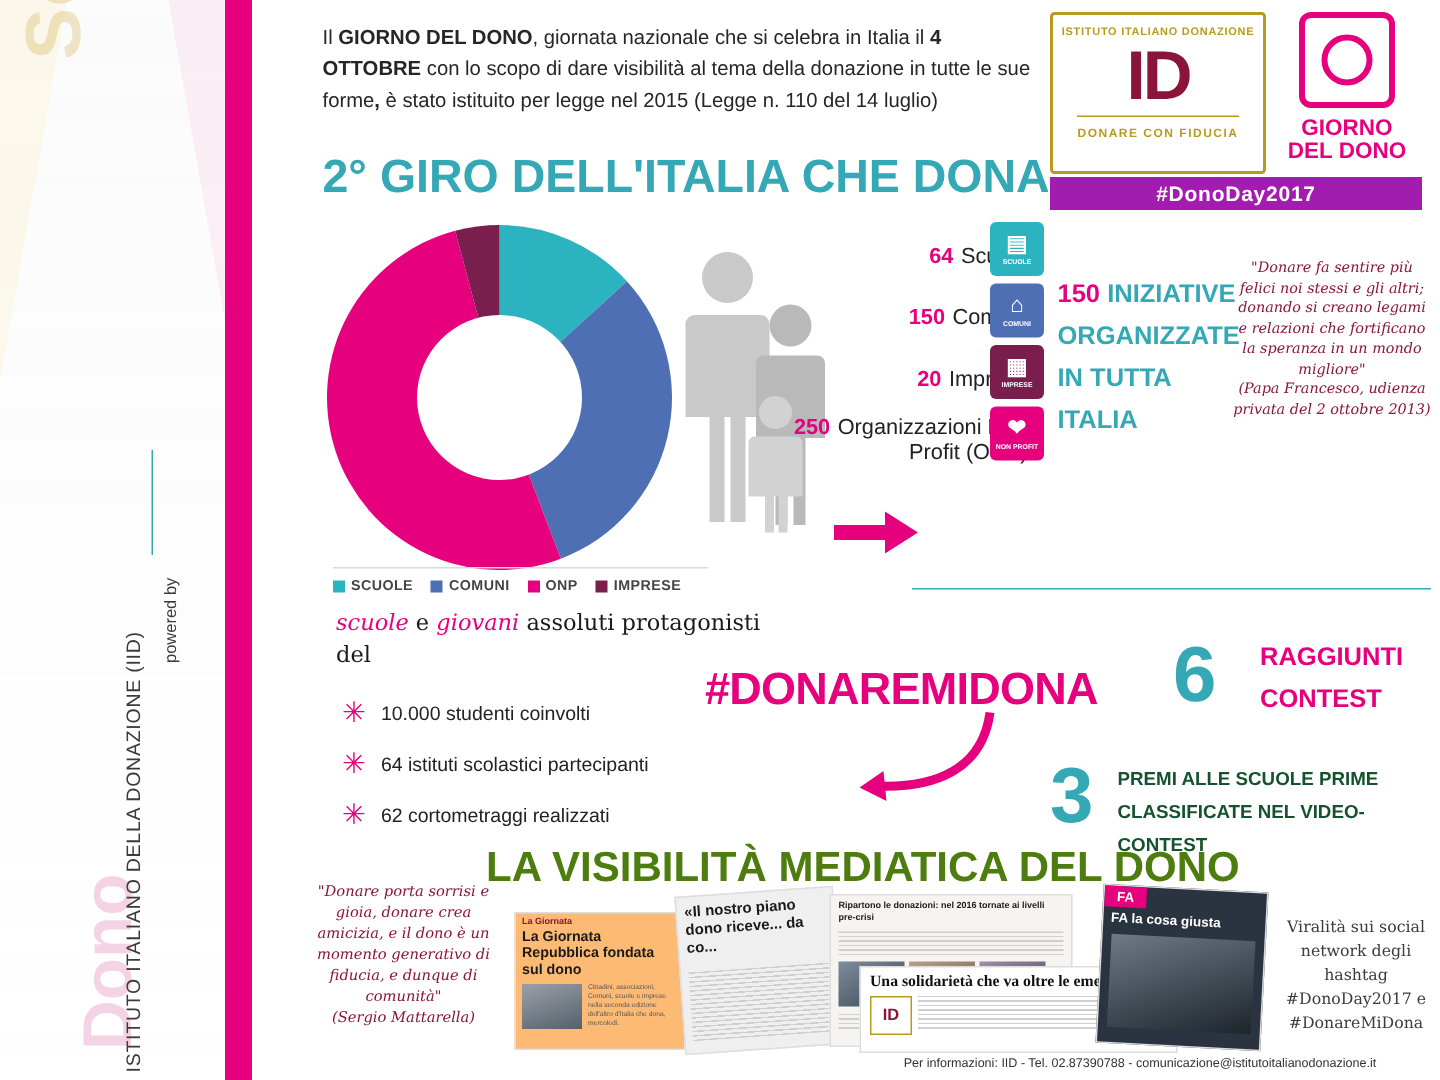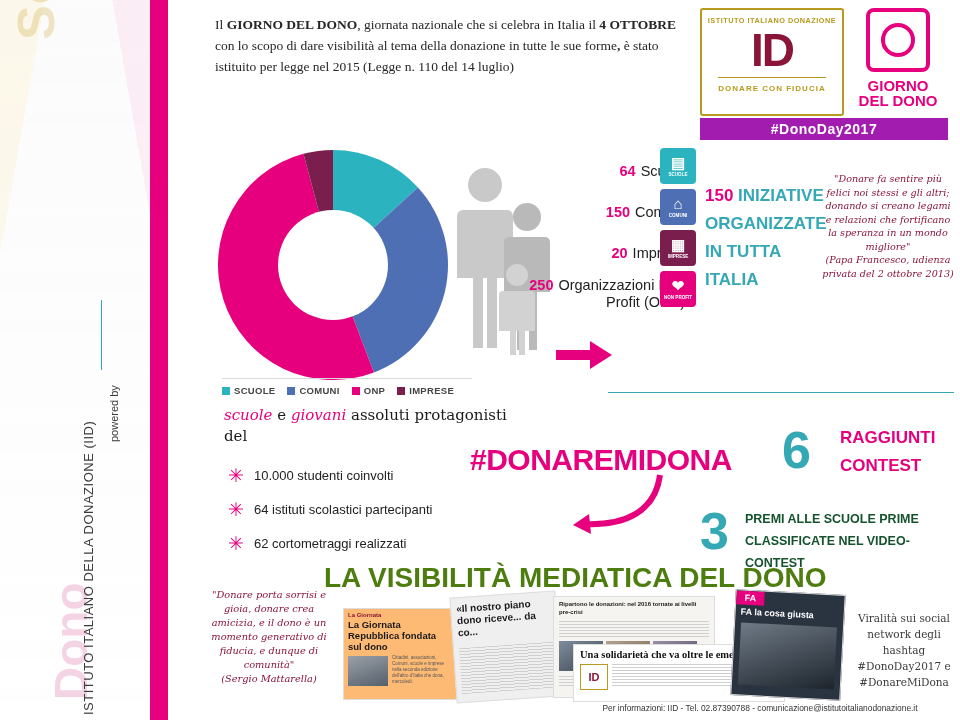--- a/index.html
+++ b/index.html
@@ -51,21 +51,21 @@
     font-size:11px; color:#3b3b3b; white-space:nowrap;
   }
   .vert-rule {
     position:absolute; left:101px; top:300px; width:1px; height:70px;
     background:#35a8b5;
   }
 
   
   .intro {
     position:absolute; left:215px; top:14px; width:480px;
-    font-size:13.5px; line-height:21px; color:#262626;font-family:Liberation Serif, serif;
+    font-size:13.5px; line-height:21px; color:#262626;
   }
   .intro b { font-weight:bold; }
 
   
   .logo-wrap { position:absolute; left:700px; top:8px; width:250px; height:130px; }
   .logo-iid {
     position:absolute; left:0; top:0; width:140px; height:104px;
     border:2px solid #b89b1e; border-radius:3px; background:#fff;
     text-align:center;
   }
@@ -235,20 +235,21 @@
           <div class="inner"></div>
         </div>
       <div class="txt">
         <div>GIORNO</div>
         <div>DEL DONO</div>
       </div>
     </div>
     <div class="hashtag-bar">#DonoDay2017</div>
   </div>
 
+  <div class="headline">2° GIRO DELL'ITALIA CHE DONA</div>
 
   <div class="donut-wrap">
     <svg width="230" height="230" viewBox="0 0 230 230">
       <g id="donut-slices">
           <path d="M115 115 L115 0 A115 115 0 0 1 199.92683811867036 37.46012530855393 Z" fill="#2bb3c0"></path>
           <path d="M115 115 L199.92683811867036 37.46012530855393 A115 115 0 0 1 155.88691788894454 222.4860918702634 Z" fill="#4f6fb5"></path>
           <path d="M115 115 L155.88691788894454 222.4860918702634 A115 115 0 1 1 85.47621863907473 3.854391296136754 Z" fill="#e6007e"></path>
           <path d="M115 115 L85.47621863907473 3.854391296136754 A115 115 0 0 1 114.99999999999999 0 Z" fill="#7a1f4d"></path>
         </g>
       <circle cx="115" cy="115" r="55" fill="#ffffff"></circle>

